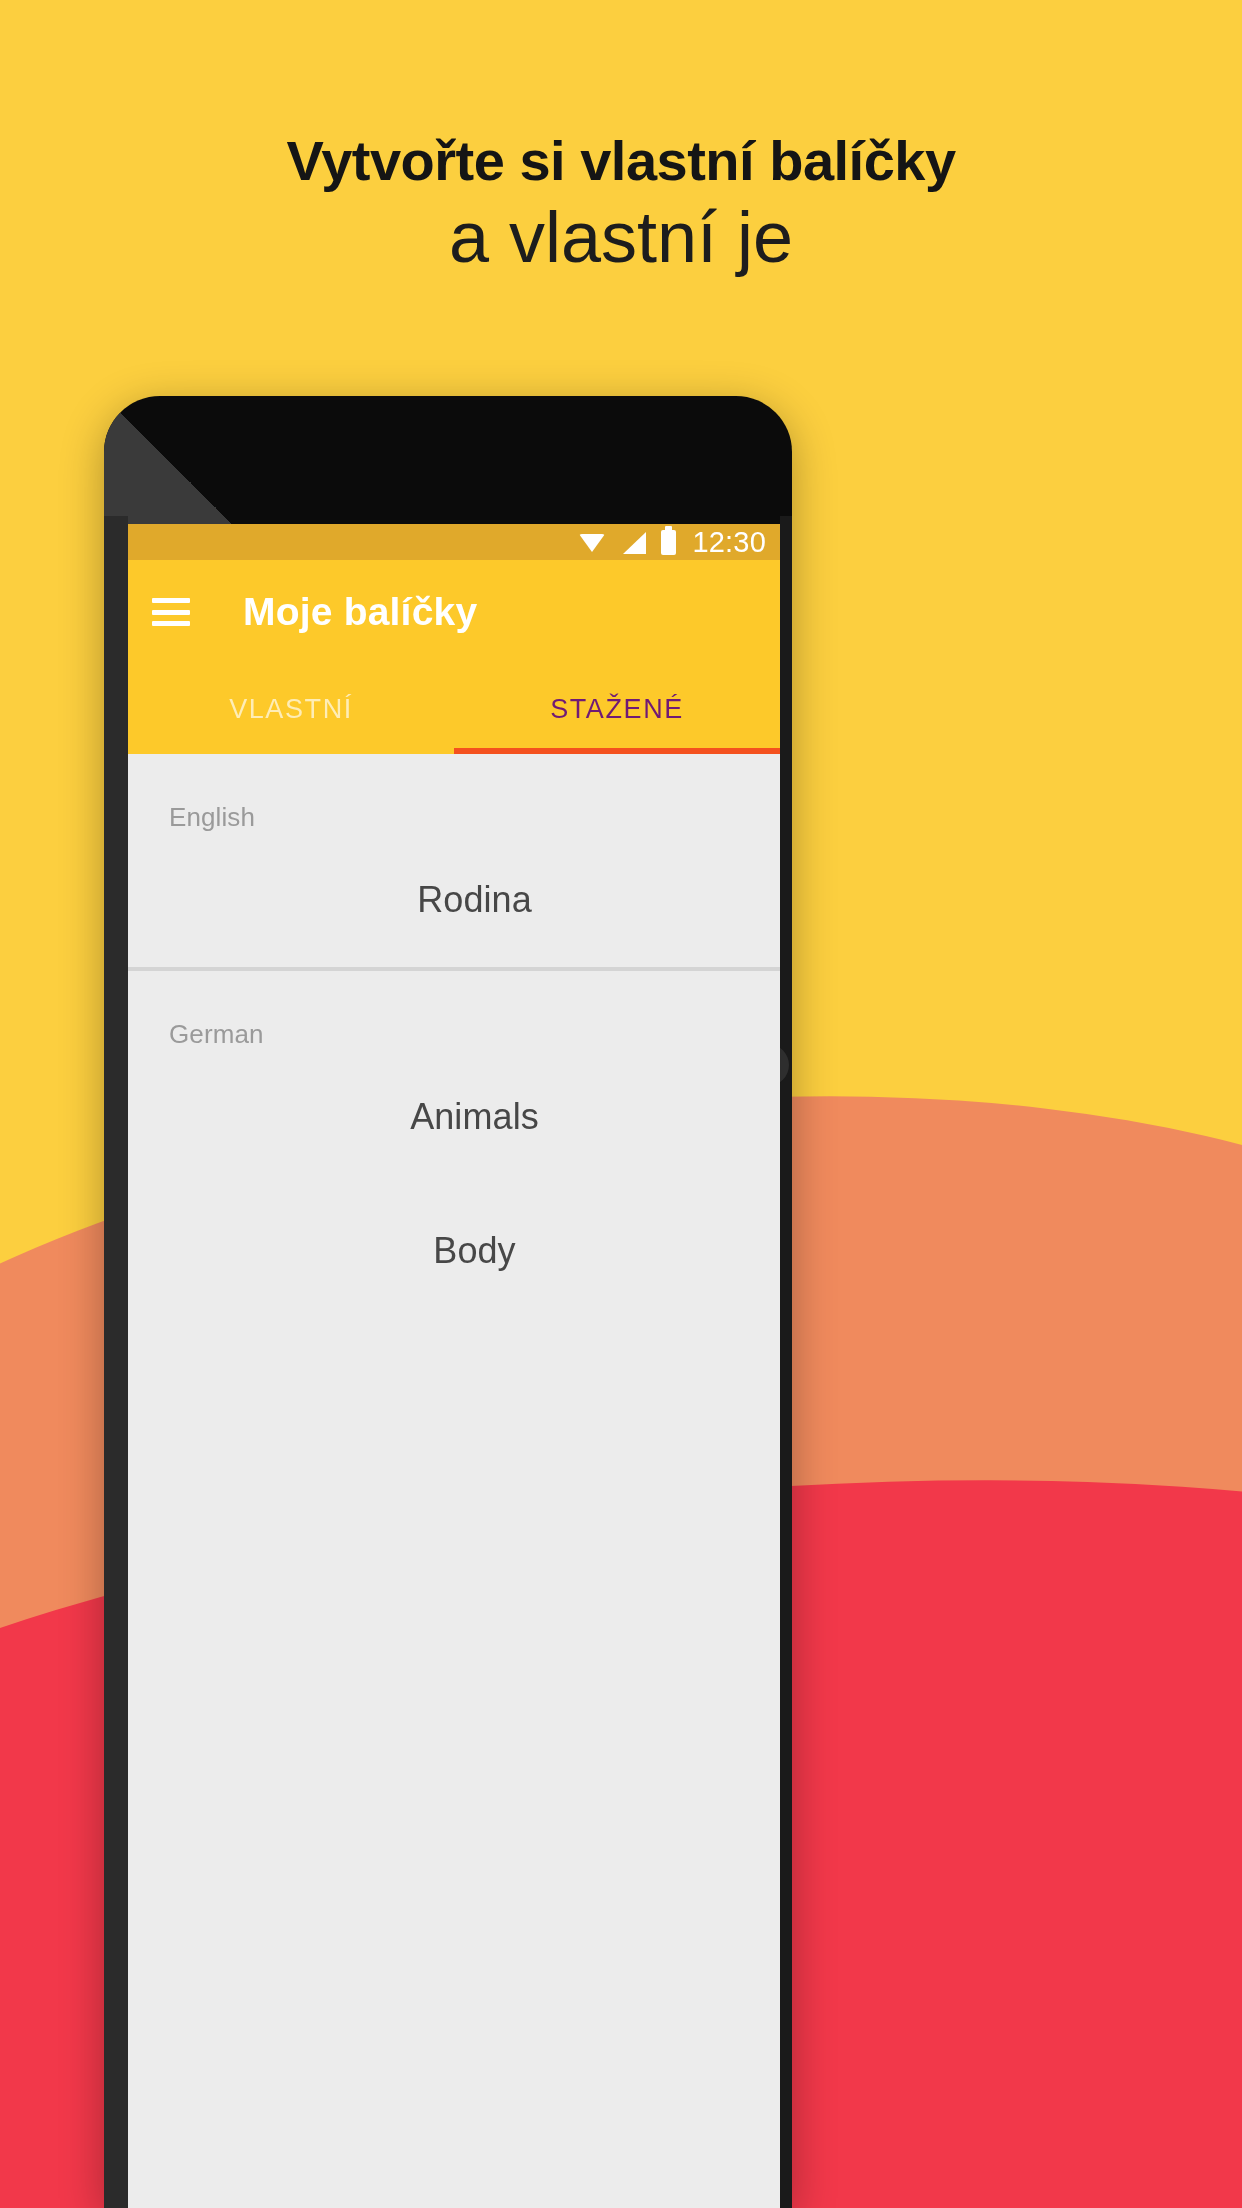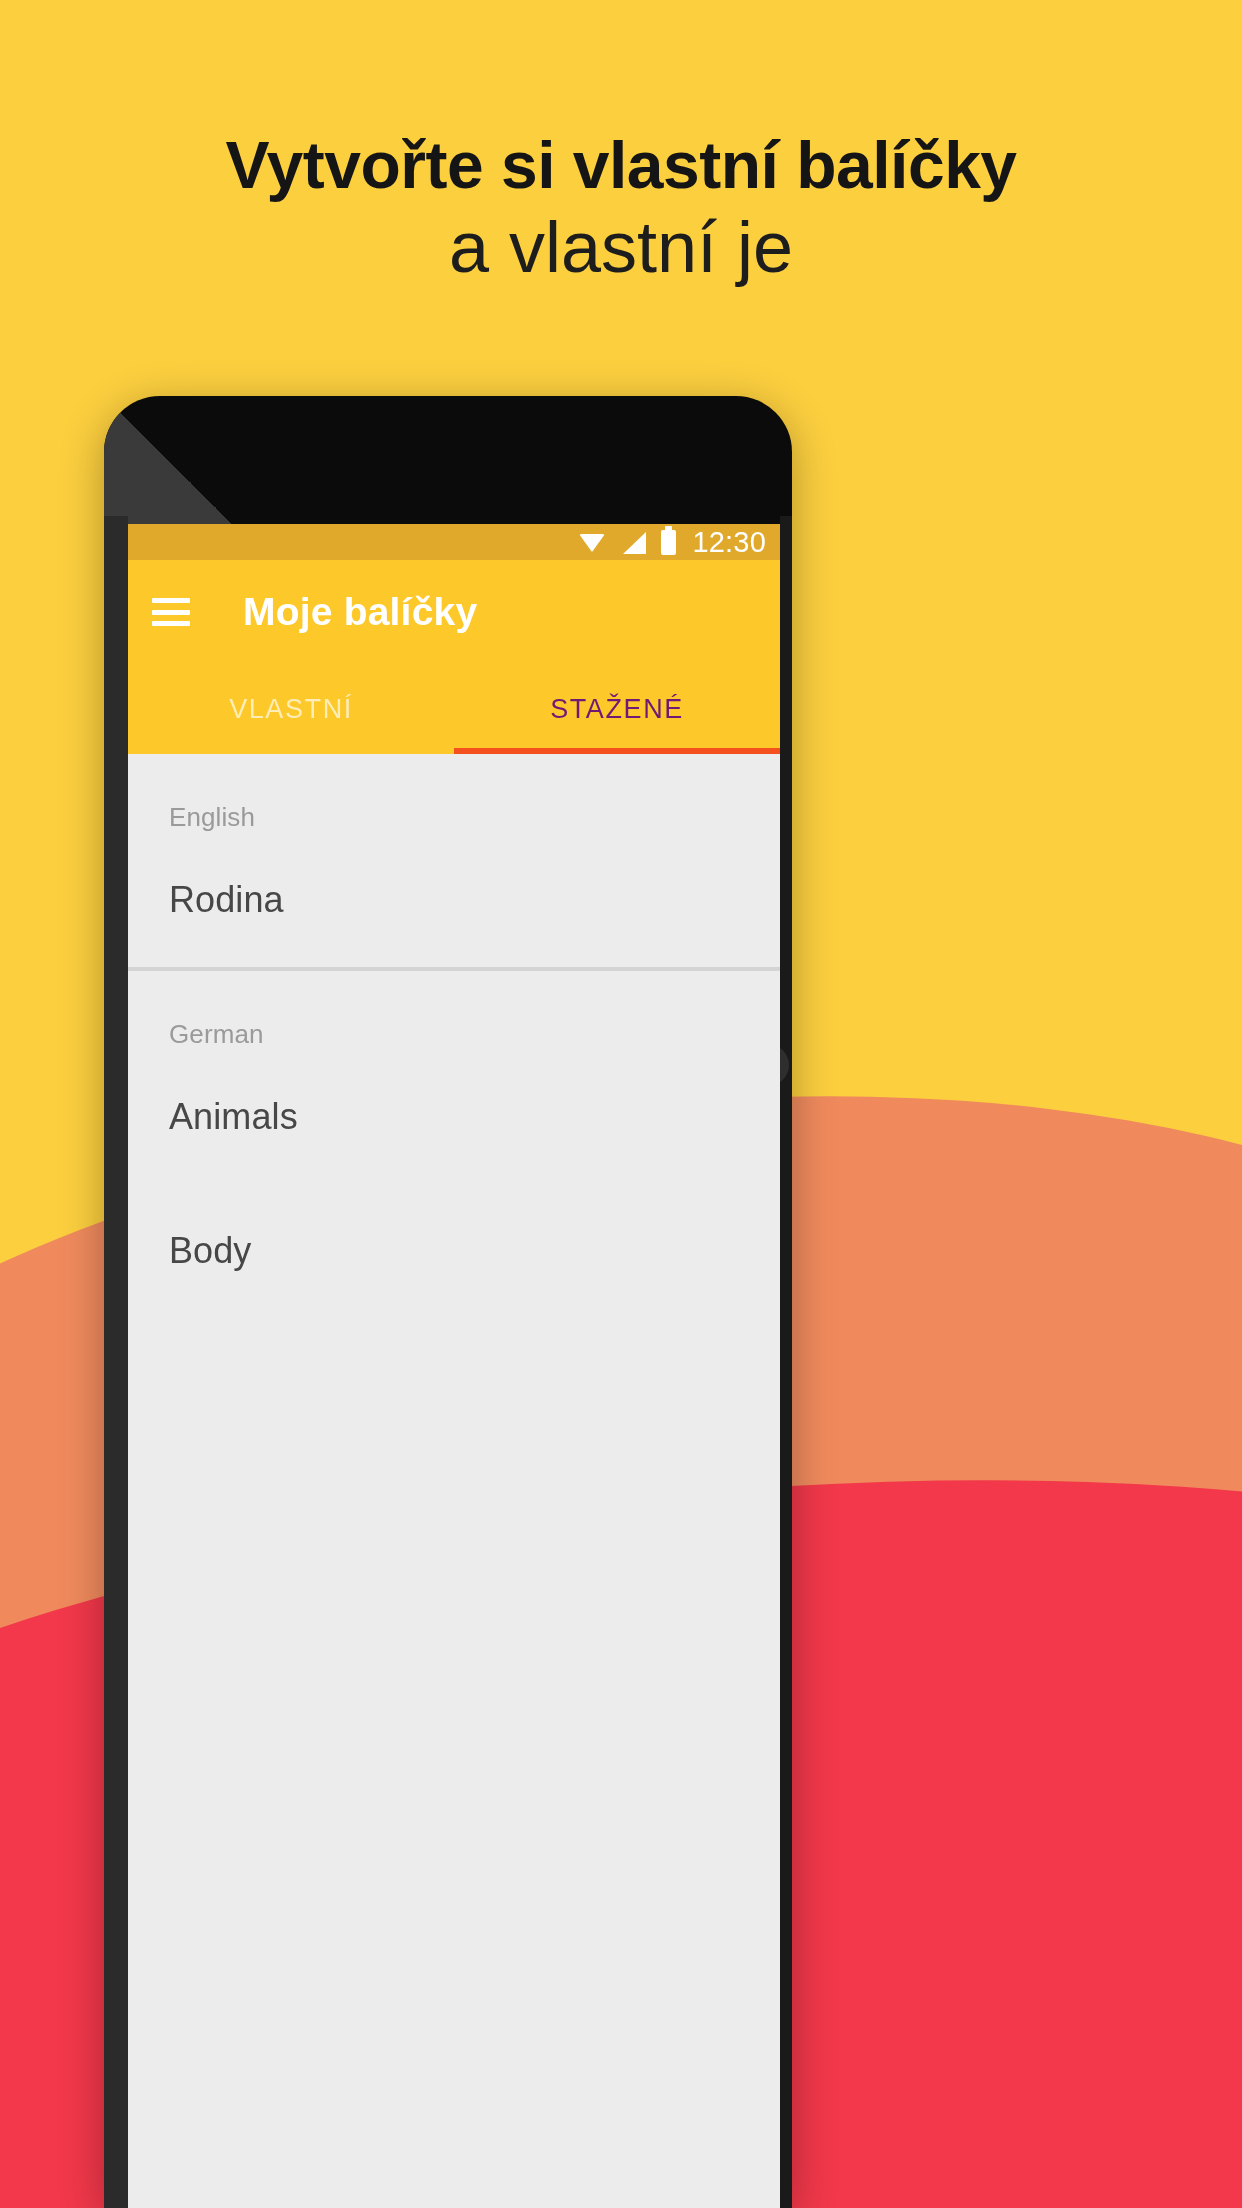--- a/index.html
+++ b/index.html
@@ -46,21 +46,21 @@
   
   .headline-wrap {
     position: absolute;
     left: 0;
     top: 132px;
     width: 1242px;
     text-align: center;
     z-index: 5;
   }
   .headline-1 {
-    font-size: 66px;
+    font-size: 56px;
     font-weight: bold;
     color: #151515;
     letter-spacing: -0.5px;
     line-height: 1.02;
     white-space: nowrap;
   }
   .headline-2 {
     font-size: 72px;
     font-weight: 300;
     color: #1d1d1d;
@@ -280,20 +280,21 @@
     font-size: 26px;
     color: #9a9a9a;
     letter-spacing: 0.1px;
   }
   .list-item {
     padding: 46px 0 46px 41px;
     font-size: 36px;
     color: #474747;
     letter-spacing: 0.1px;
     cursor: pointer;
+    text-align: center;
   }
   .divider {
     height: 2px;
     background: #D4D4D4;
     margin: 0;
   }
 </style>
 </head>
 <body>
 

